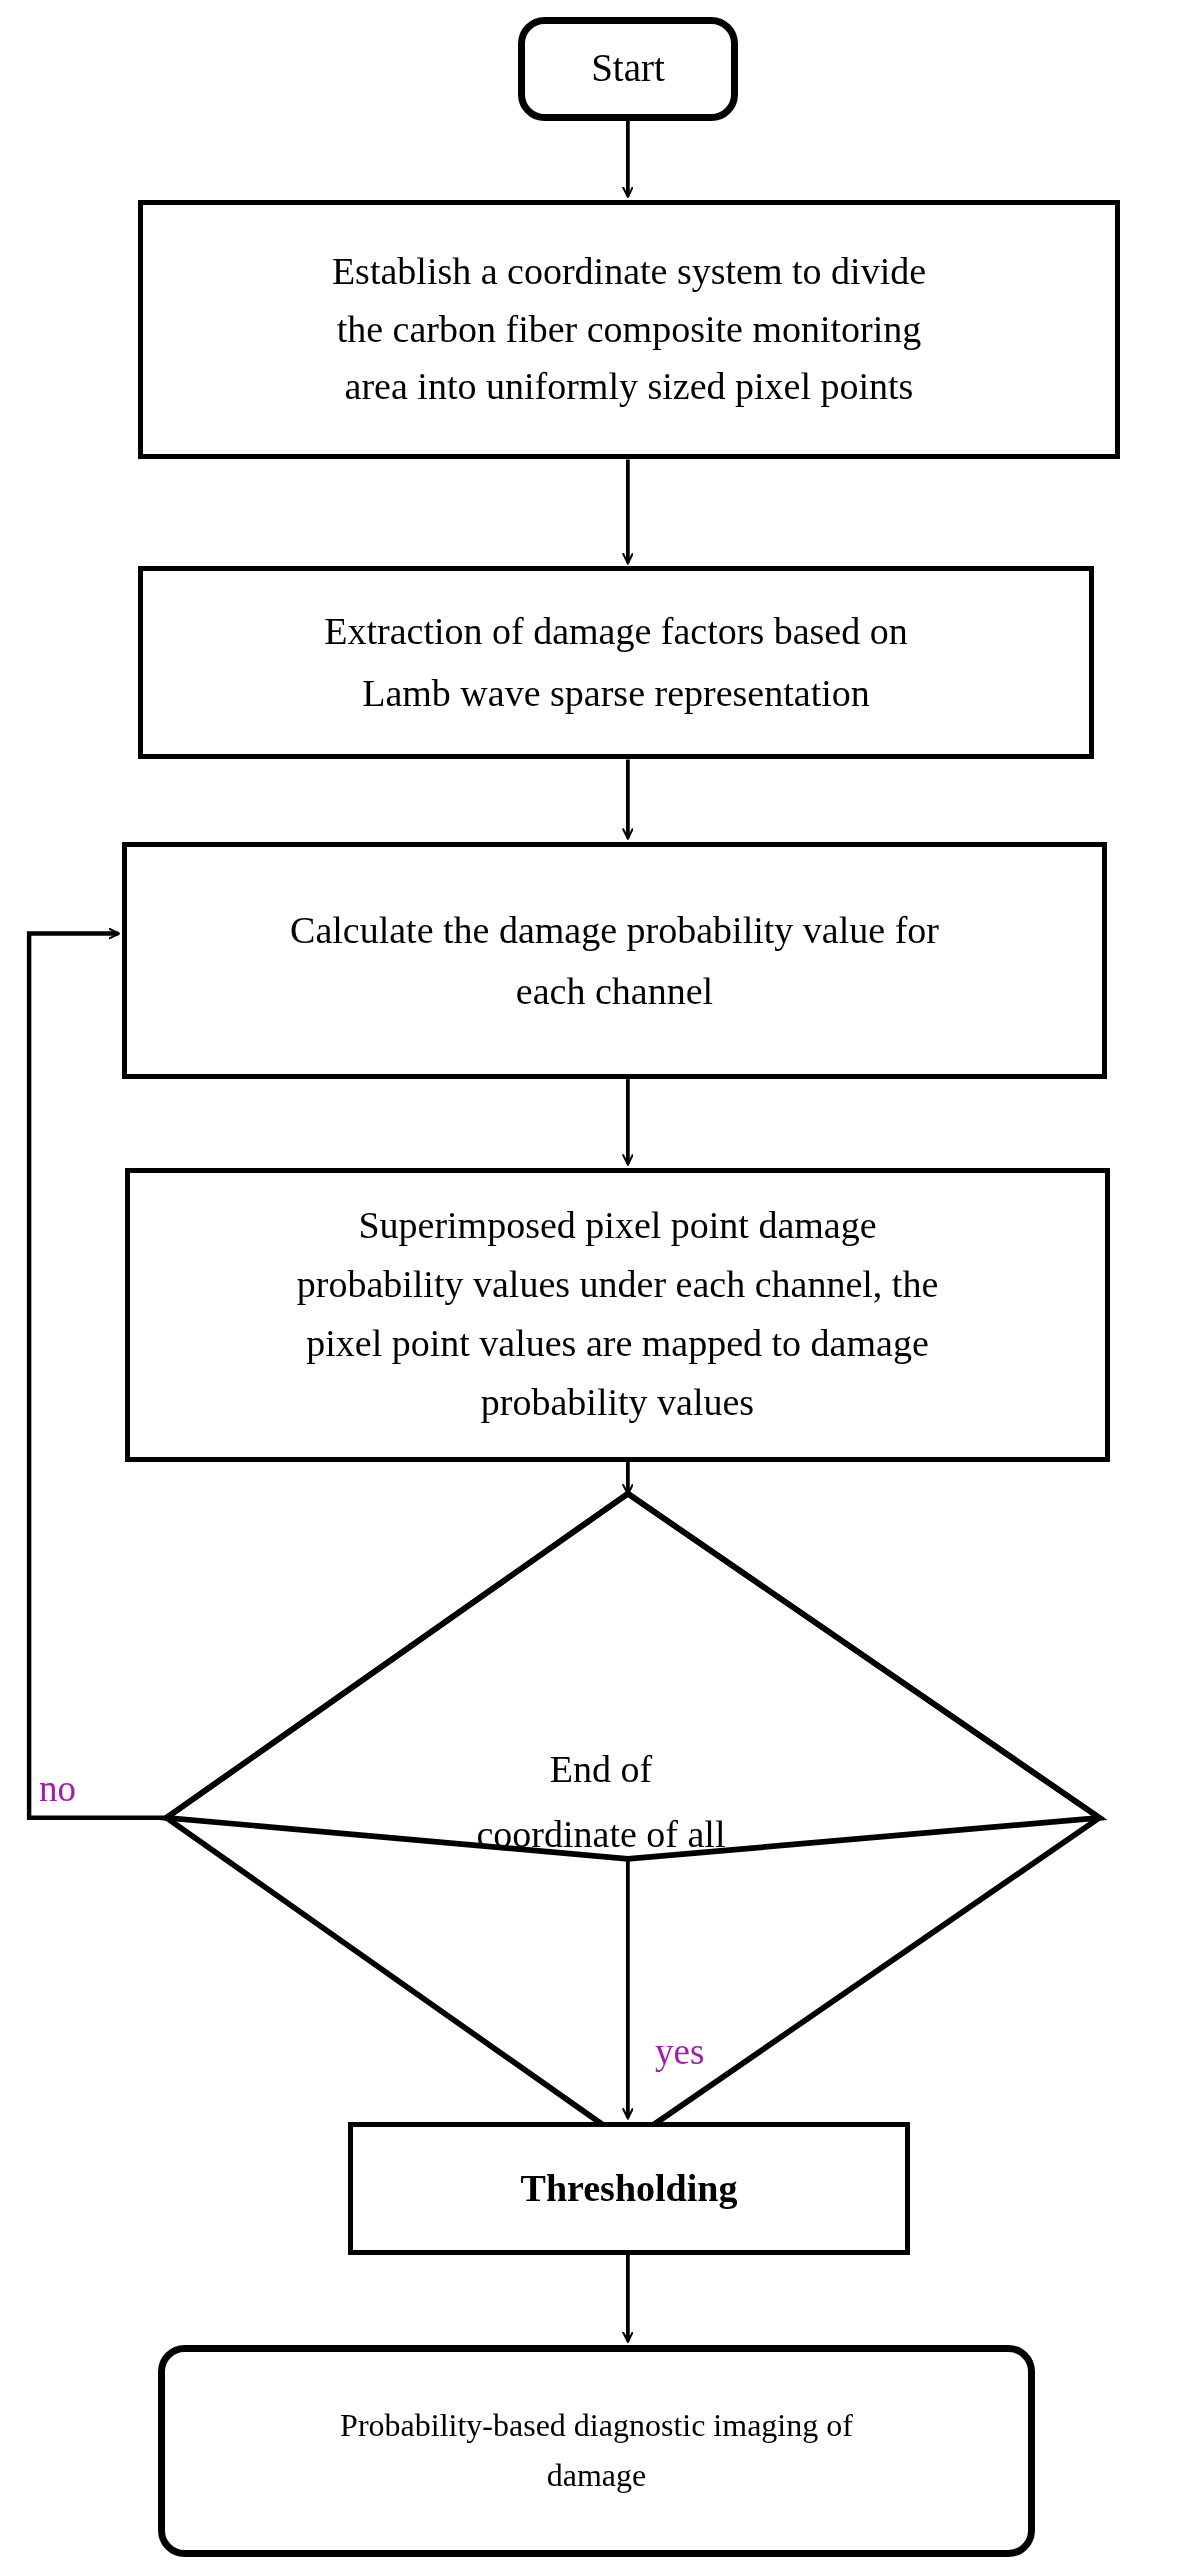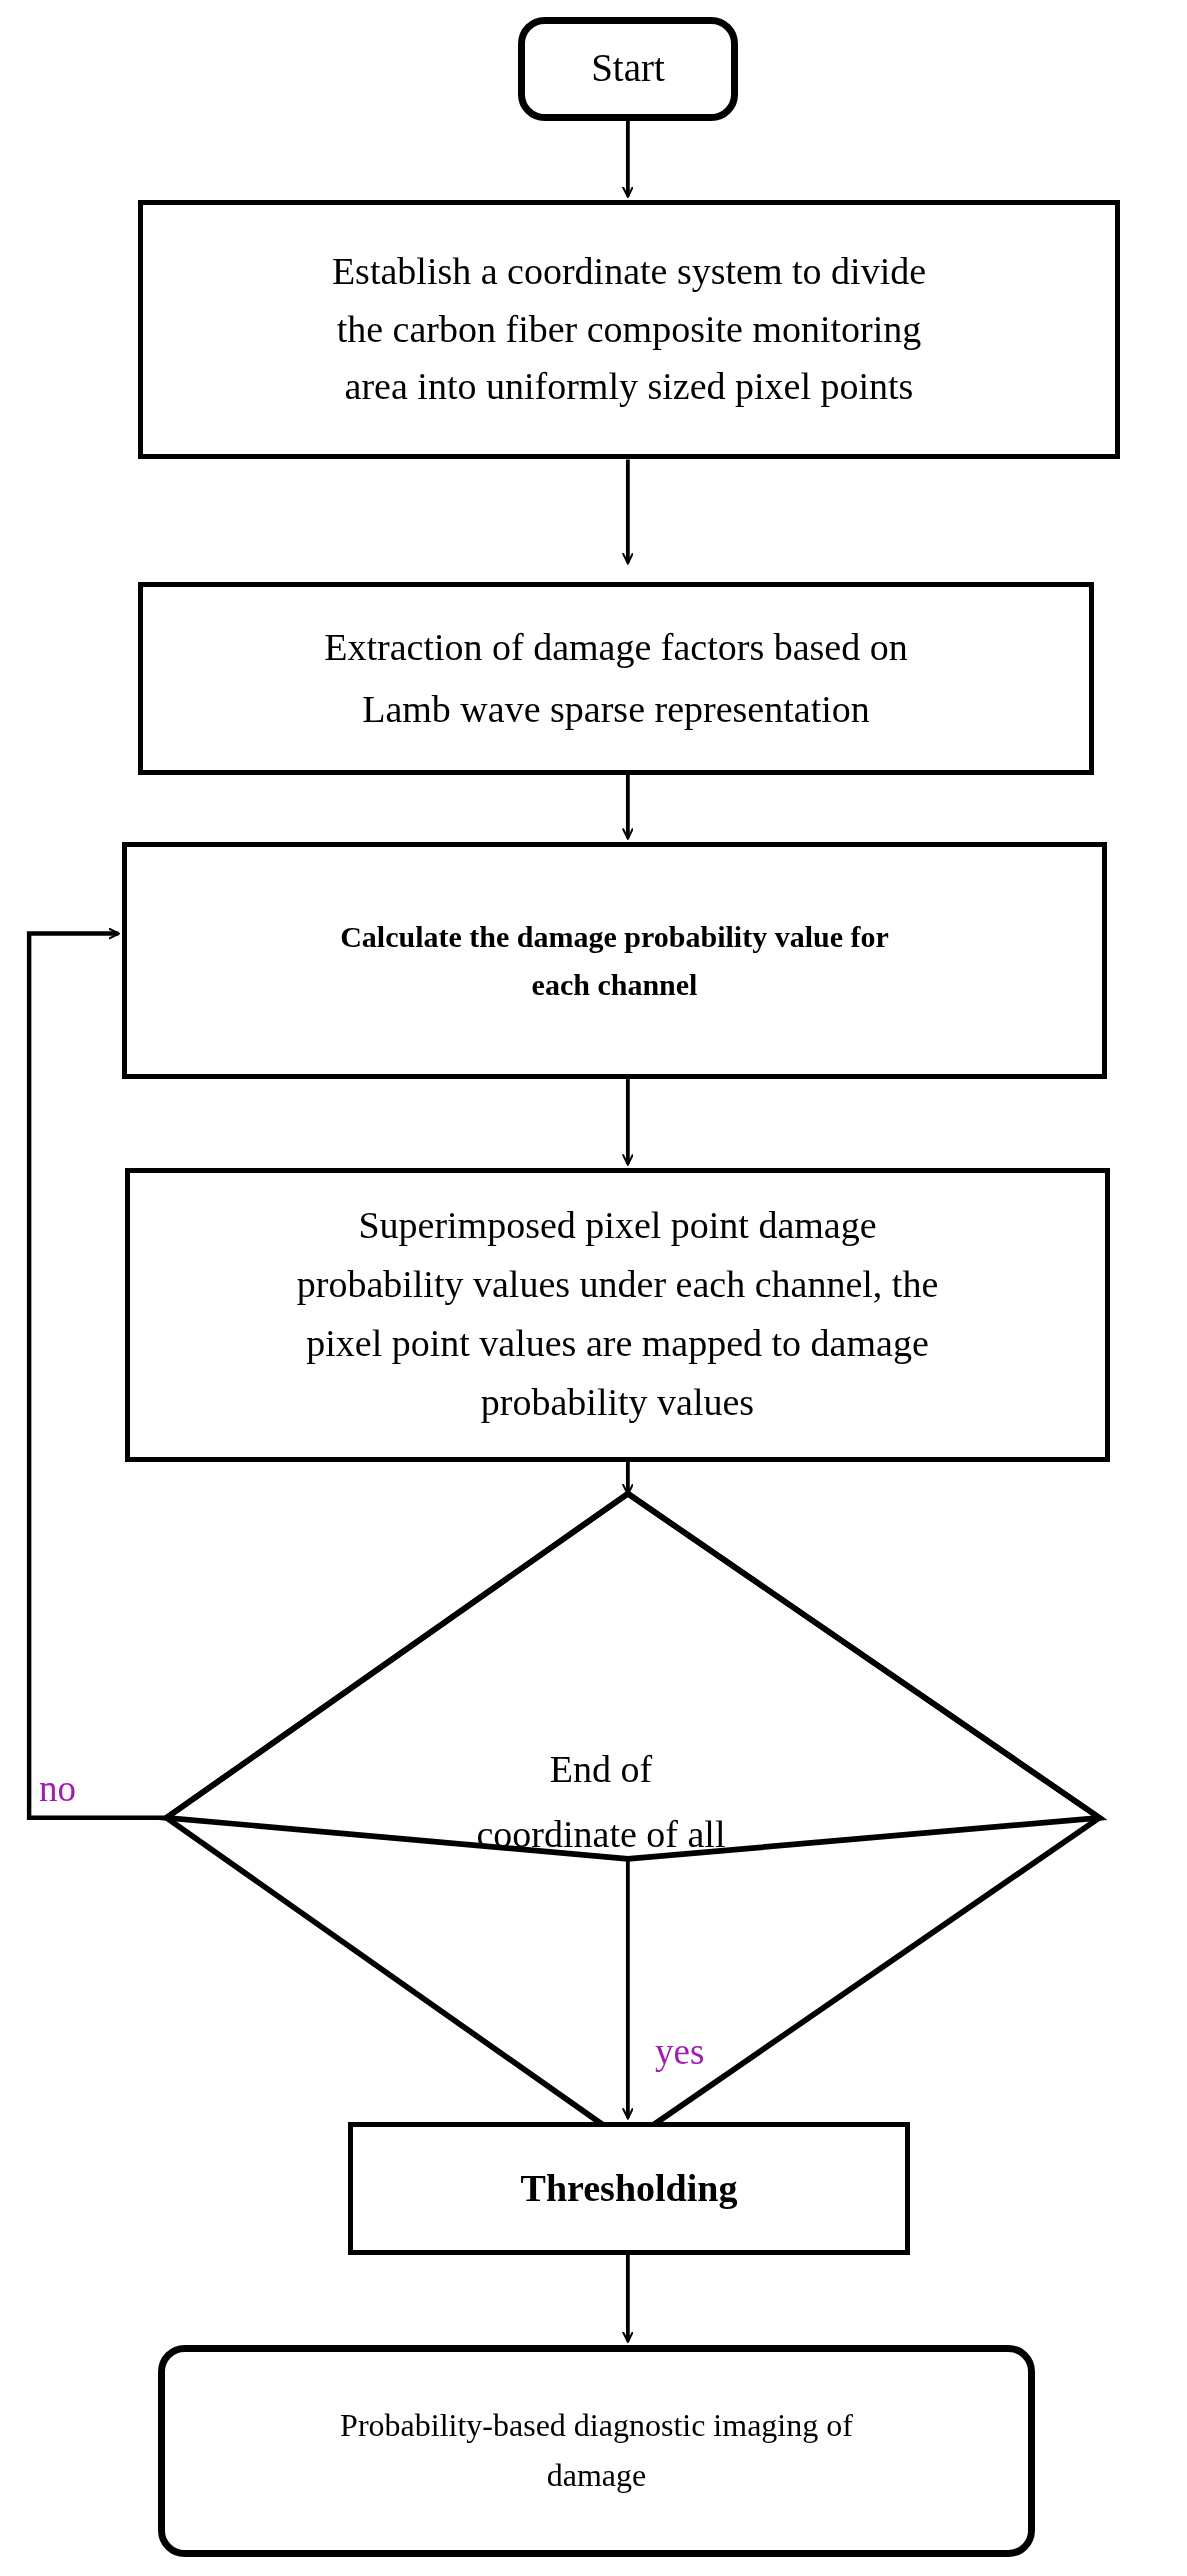--- a/index.html
+++ b/index.html
@@ -54,22 +54,22 @@
   .edge-label {
     position: absolute;
     color: #a21caf;
     background: transparent;
     white-space: nowrap;
   }
 
   
   #node-start      { left: 518px;  top: 16.5px;   width: 220px; height: 104px;  font-size: 39px; line-height: 1.15; }
   #node-establish  { left: 138px;  top: 200px;  width: 982px; height: 259px; font-size: 38px; line-height: 1.52; }
-  #node-extraction { left: 138px;  top: 566px;  width: 956px; height: 193px; font-size: 38px; line-height: 1.62; margin-top: 16px; }
-  #node-calculate  { left: 122px;  top: 842px; width: 985px; height: 237px; font-size: 30px; line-height: 1.6; font-weight: bold;  }
+  #node-extraction { left: 138px;  top: 566px;  width: 956px; height: 193px; font-size: 38px; line-height: 1.62; }
+  #node-calculate  { left: 122px;  top: 842px; width: 985px; height: 237px; font-size: 38px; line-height: 1.6;  }
   #node-superimp   { left: 125px;  top: 1168px; width: 985px; height: 294px; font-size: 38px; line-height: 1.55; }
   #node-threshold  { left: 348px;  top: 2122px; width: 562px;  height: 133px; font-size: 38px; line-height: 1.2; font-weight: bold;  }
   #node-final      { left: 158px;  top: 2345px; width: 877px; height: 212px; font-size: 32px; line-height: 1.55; }
 
   
   #node-superimp { align-items: flex-start; }
   #node-superimp .txt { padding-top: 23px; }
 
   
   #node-decision-label {

